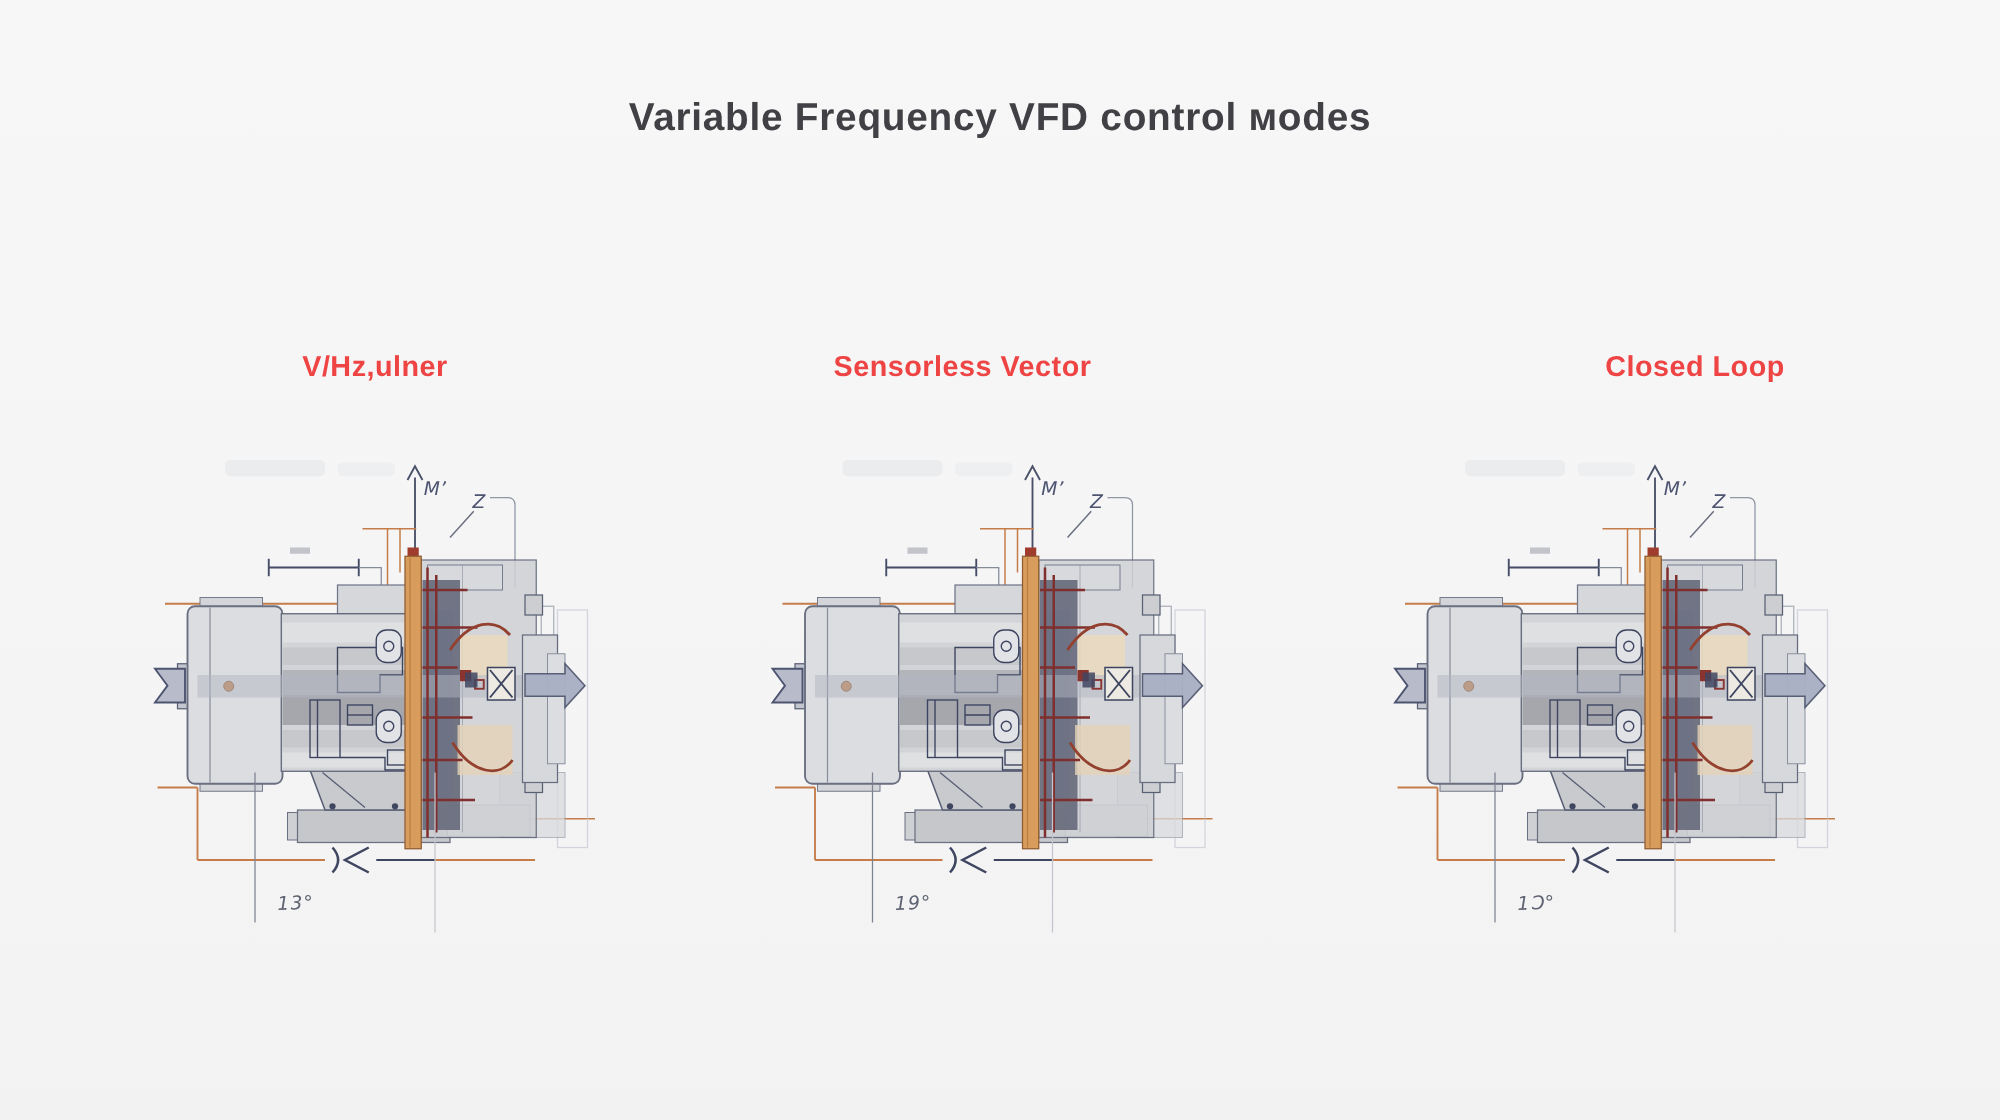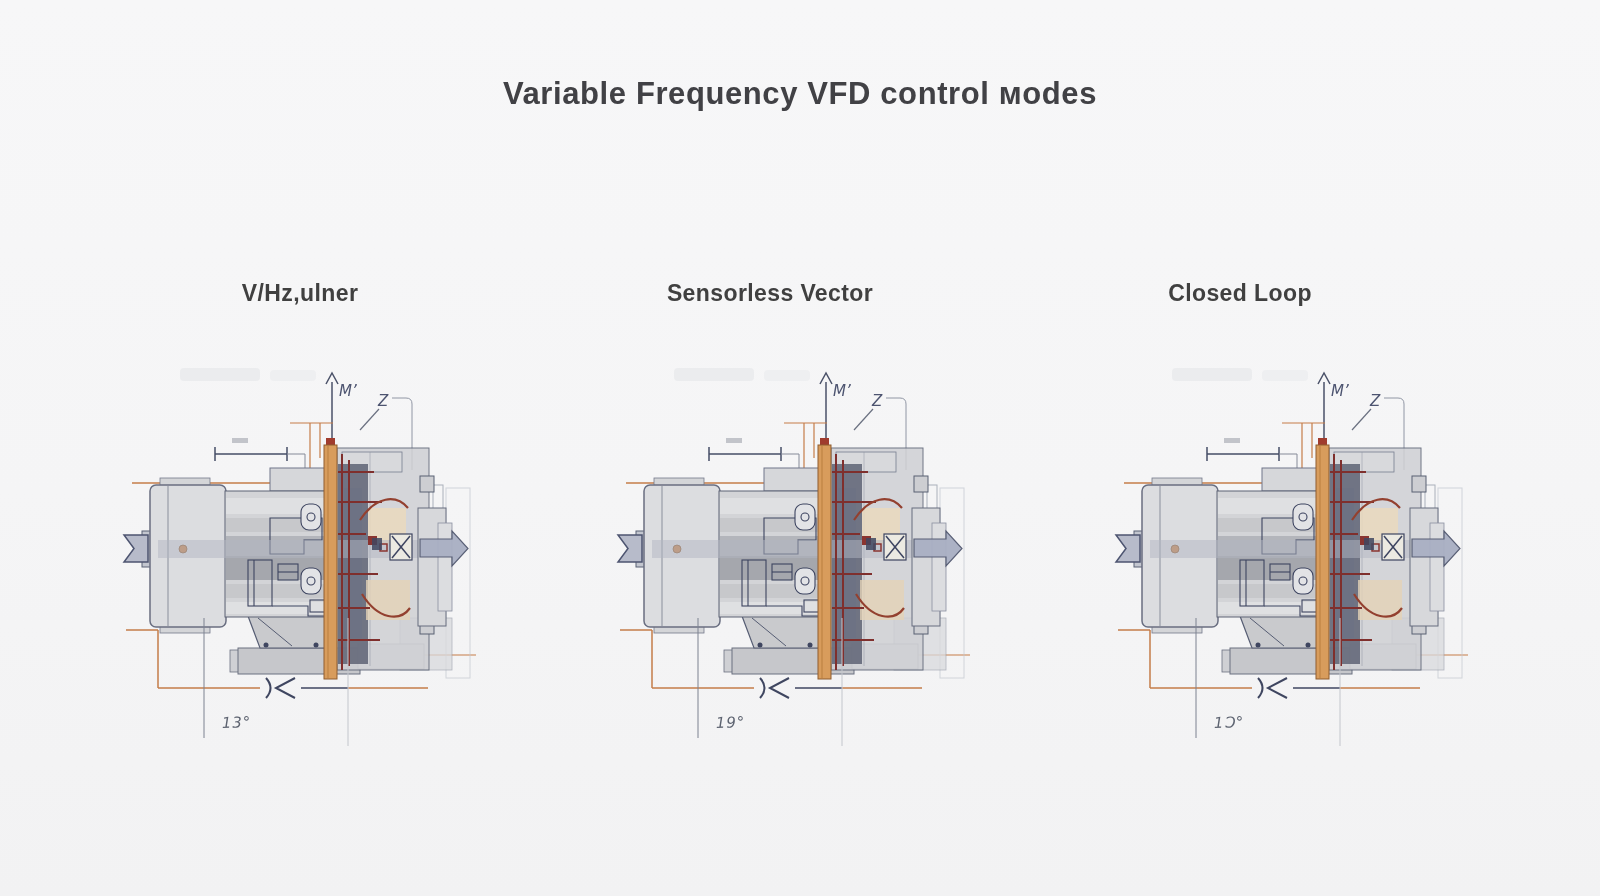--- a/index.html
+++ b/index.html
@@ -11,23 +11,23 @@
   .page-title{
     position:absolute;left:0;top:76px;width:1600px;text-align:center;
     font-size:31px;font-weight:700;letter-spacing:.6px;color:#414145;
   }
   .diagram{position:absolute;width:360px;height:380px;}
   .d1{left:120px;top:368px;}
   .d2{left:614px;top:368px;}
   .d3{left:1112px;top:368px;}
   .caption{
     position:absolute;width:360px;top:280px;text-align:center;
-    font-size:23px;font-weight:700;letter-spacing:.4px;color:#404040;
-  }
-  .c1{left:120px;} .c2{left:590px;} .c3{left:1060px;}
+    font-size:23px;font-weight:700;letter-spacing:.4px;color:#ef4444;
+  }
+  .c1{left:120px;} .c2{left:590px;} .c3{left:1176px;}
   svg{display:block;}
   text.anno{
     font-family:"DejaVu Sans", sans-serif;font-size:15px;font-style:italic;
     fill:#4d5470;
   }
   text.angle{
     font-family:"DejaVu Sans", sans-serif;font-size:15px;font-style:italic;
     fill:#5d6370;letter-spacing:1px;
   }
 </style>

